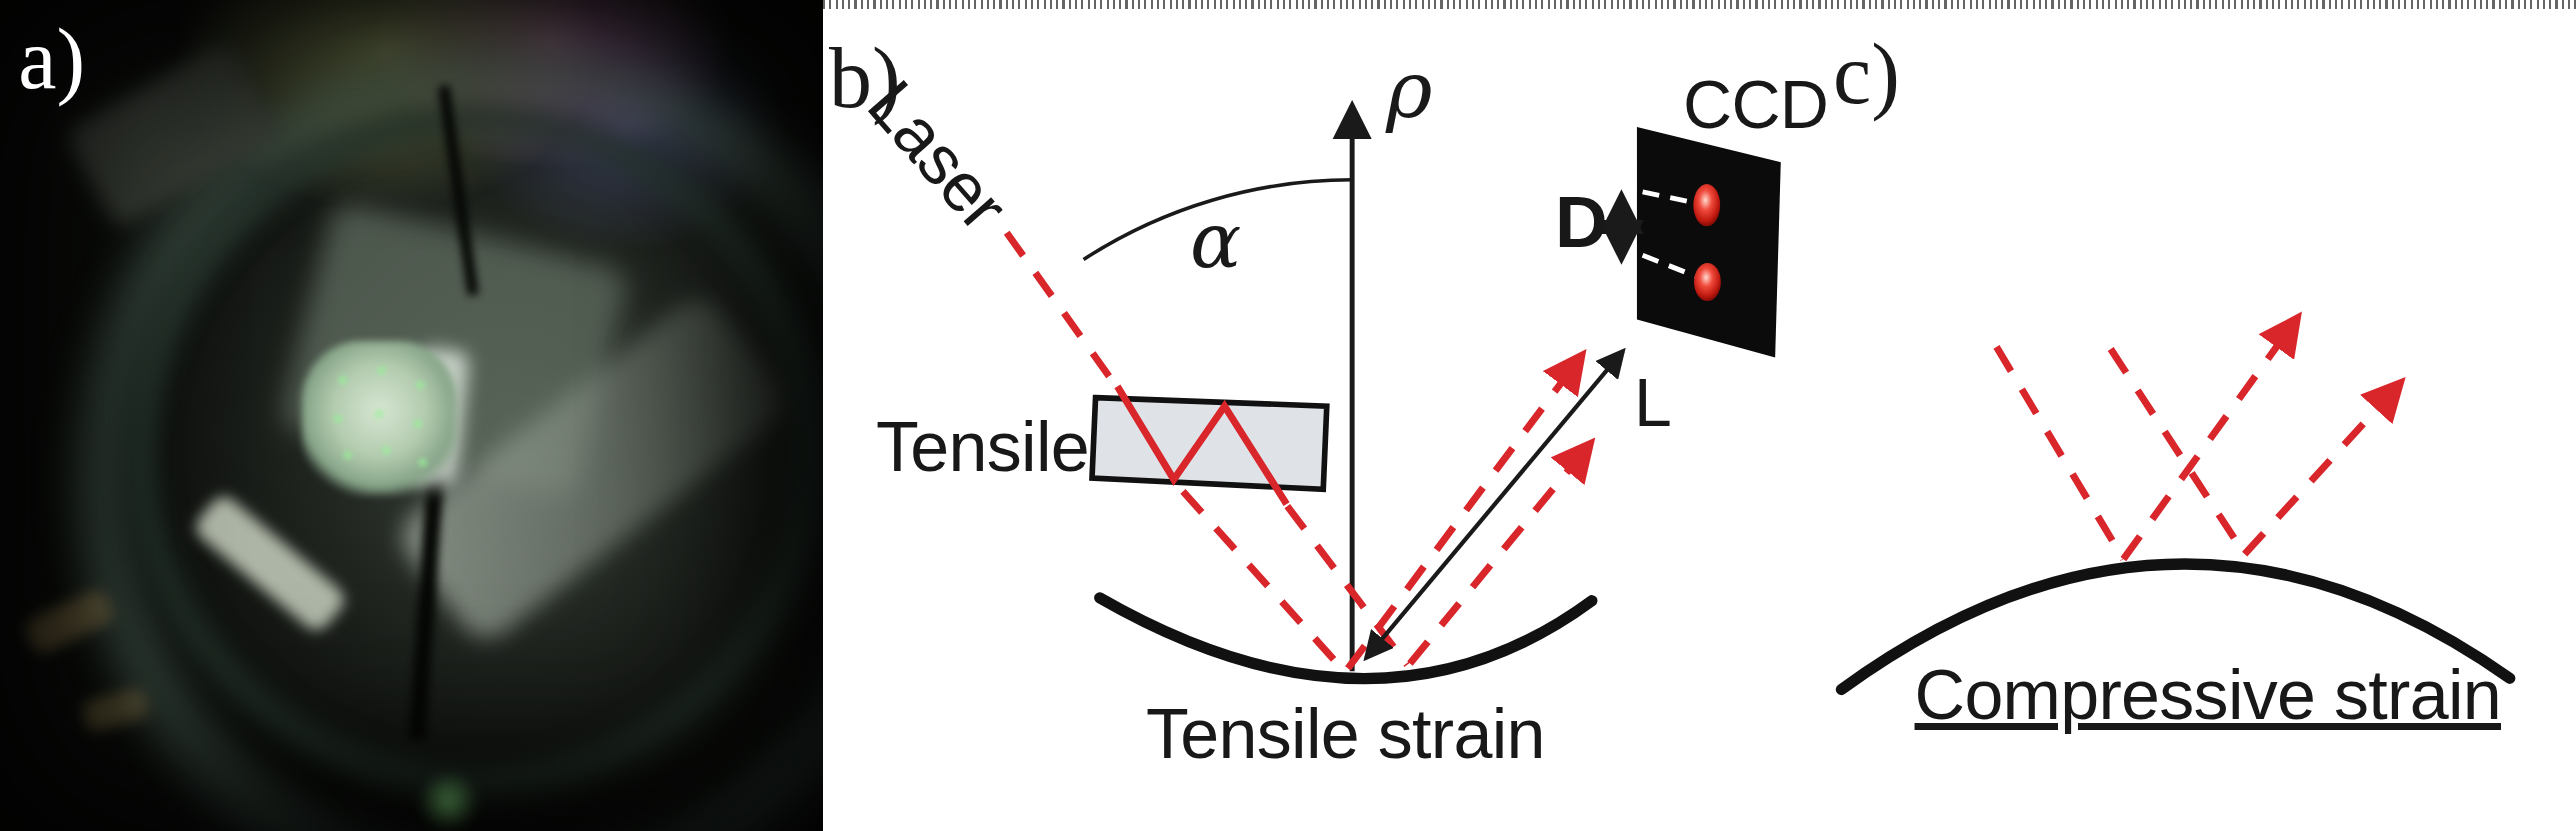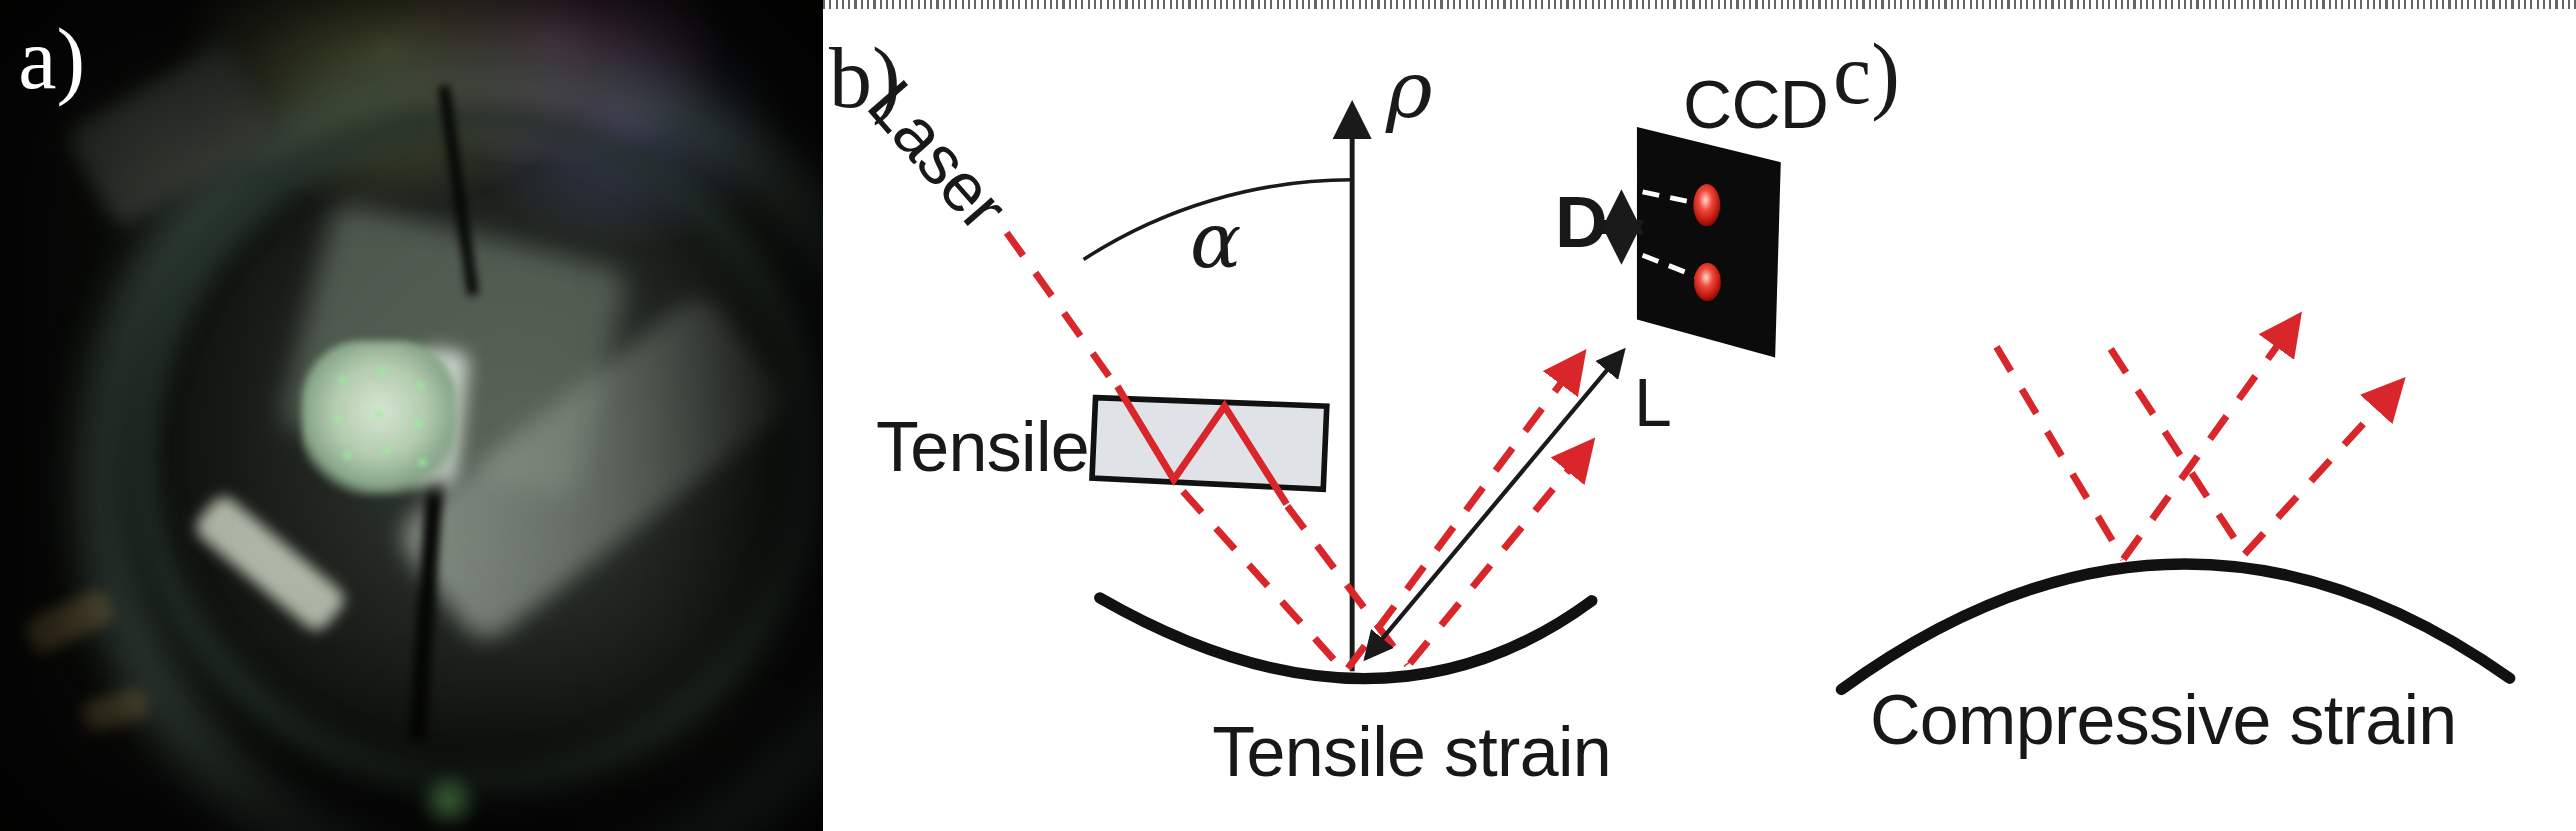--- a/index.html
+++ b/index.html
@@ -70,22 +70,22 @@
   #label-b{left:829px;top:35px;color:#1a1a1a;}
   #label-c{left:1833px;top:31px;color:#1a1a1a;}
   .diag-label{font-size:70px;line-height:1;color:#181818;letter-spacing:-0.7px;}
   #label-laser{left:908px;top:69px;transform:rotate(49deg);transform-origin:0 0;font-size:69px;}
   #label-rho{left:1386px;top:44px;font-family:"DejaVu Serif",serif;font-style:italic;font-size:79px;}
   #label-alpha{left:1190px;top:196px;font-family:"DejaVu Serif",serif;font-style:italic;font-size:76px;}
   #label-etalon{left:876px;top:412px;}
   #label-ccd{left:1683px;top:70px;font-size:68px;}
   #label-d{left:1555px;top:185px;font-size:73px;font-weight:bold;}
   #label-l{left:1634px;top:368px;font-size:68px;}
-  #caption-tensile{left:1146px;top:717px;width:465px;text-align:right;}
-  #caption-compressive{left:1870px;top:685px;width:631px;text-align:left;}
+  #caption-tensile{left:1146px;top:699px;width:465px;text-align:left;}
+  #caption-compressive{left:1870px;top:660px;width:631px;text-align:right;text-decoration:underline;}
 
   #diagram-svg{left:0;top:0;width:2576px;height:832px;}
 </style>
 </head>
 <body>
 
 <div id="photo" class="abs">
   <div id="ph-ring" class="ph"></div>
   <div id="ph-ring2" class="ph"></div>
   <div id="ph-plate" class="ph"></div>

